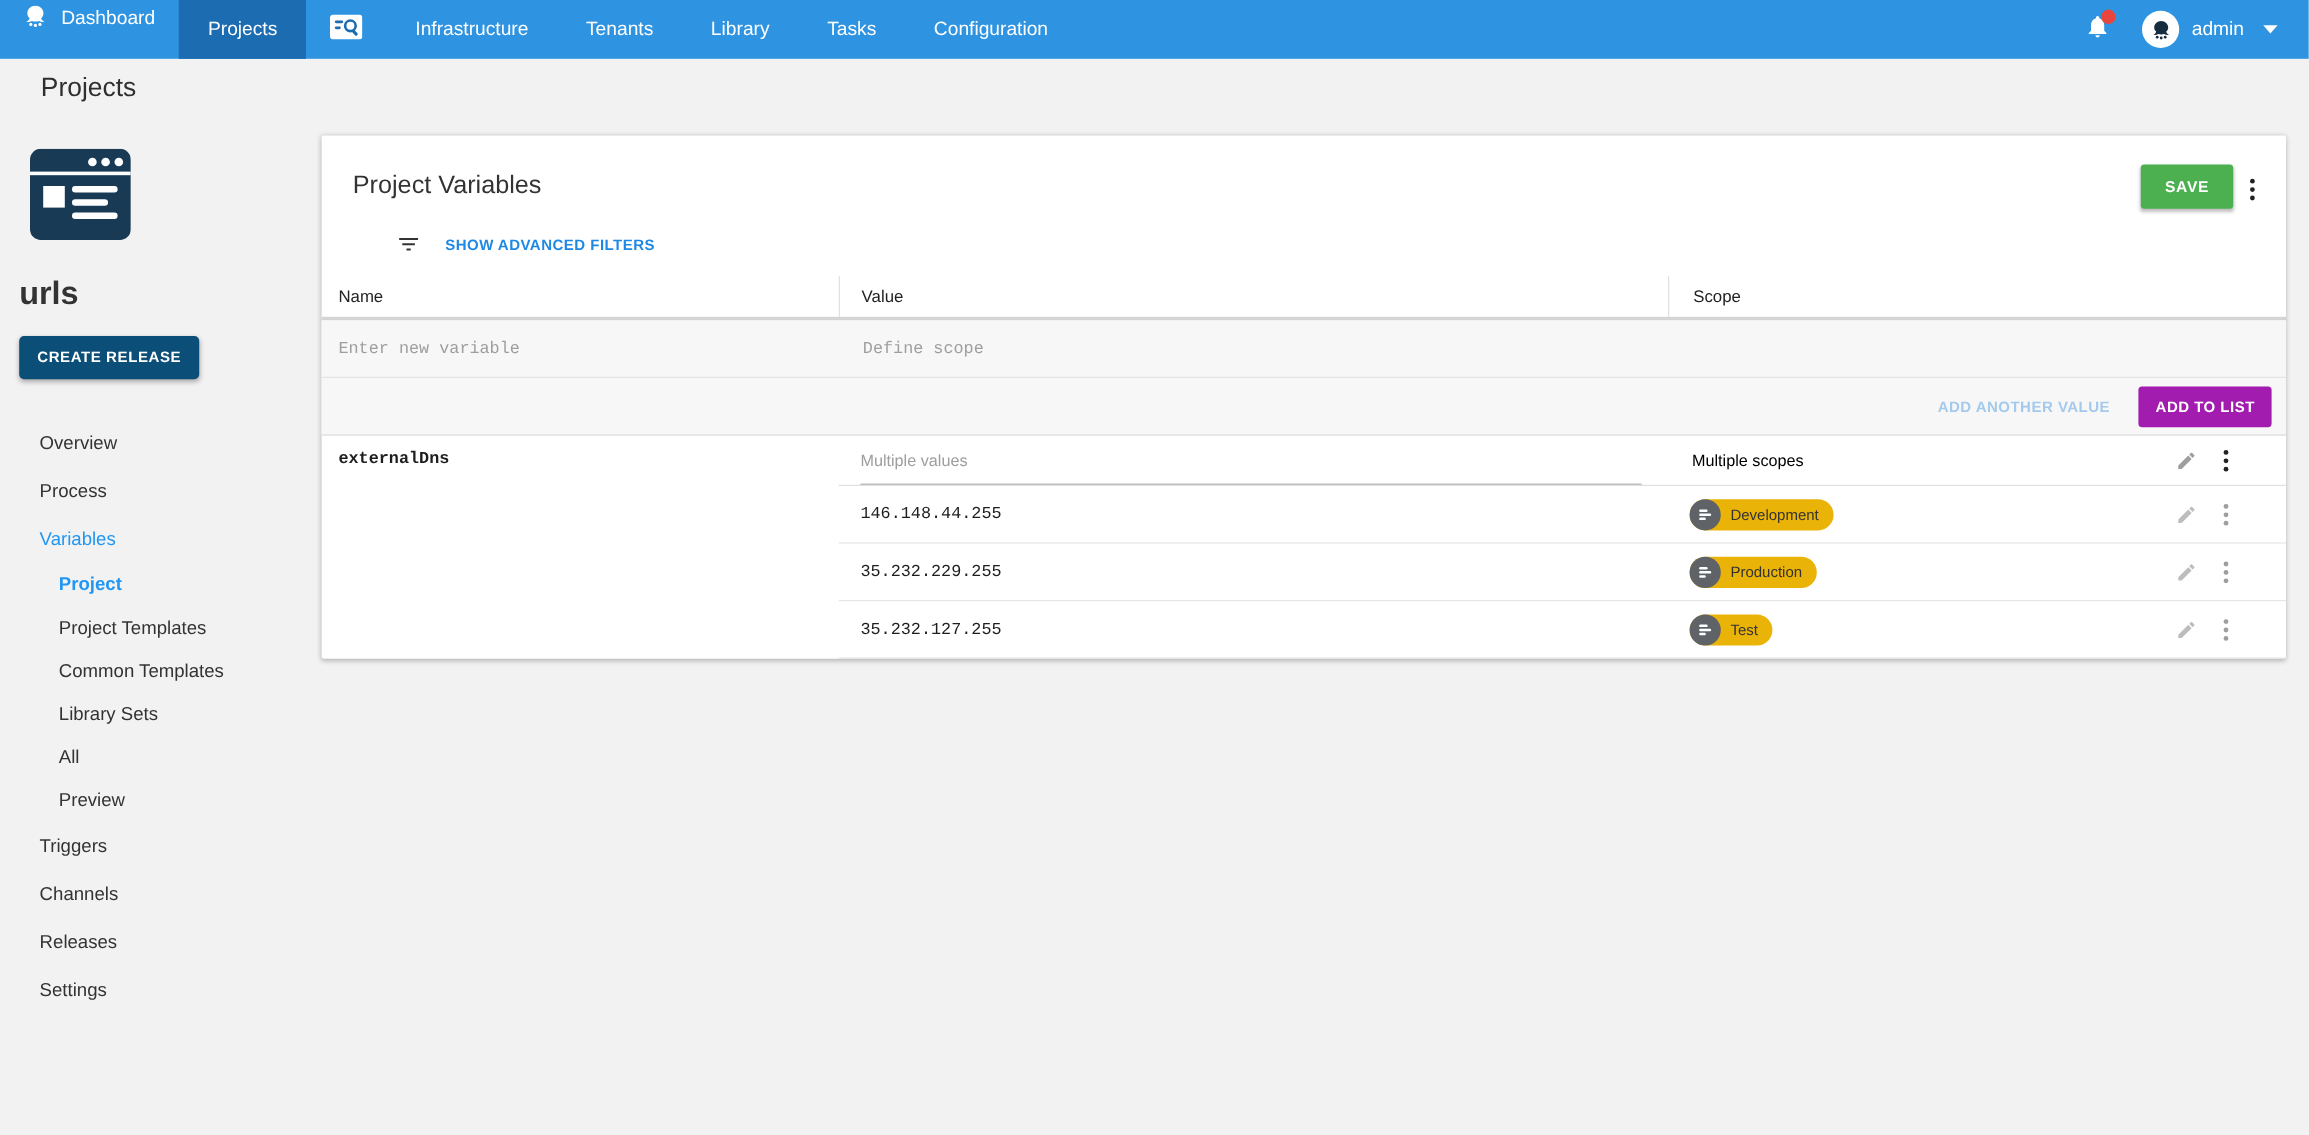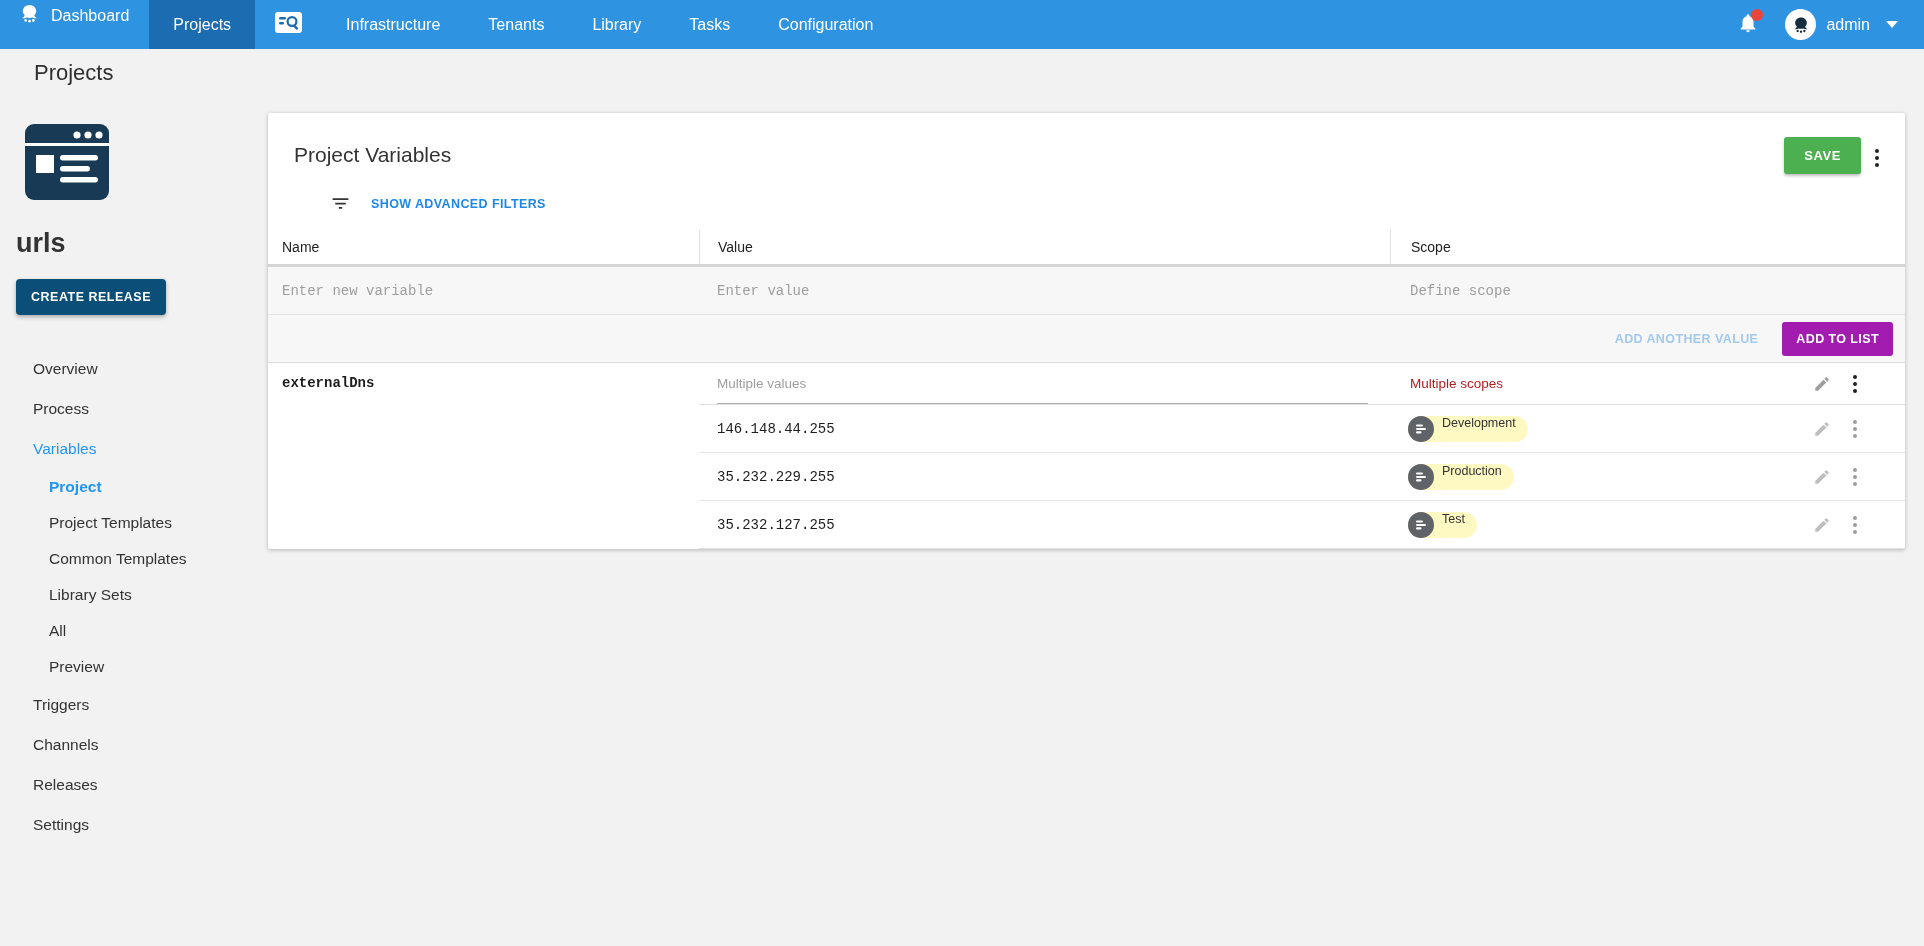--- a/index.html
+++ b/index.html
@@ -103,29 +103,29 @@
 
   .var-group { display:flex; }
   .var-name-cell { width:431px; padding:12px 0 0 14px; font-weight:bold; font-size:14px; color:#1e1e1e; }
   .var-rows { flex:1; }
   .summary-row { display:flex; align-items:stretch; height:42px; border-bottom:1px solid #e0e0e0; }
   .summary-value { width:691px; padding-left:18px; display:flex; }
   .summary-value .underline {
     flex:1; margin-right:22px; border-bottom:1px solid #b0b0b0;
     display:flex; align-items:center; color:#9e9e9e; font-size:13.5px;
   }
-  .summary-scope { flex:1; padding-left:20px; display:flex; align-items:center; color:#b91c1c; font-size:13.5px; }
+  .summary-scope { flex:1; padding-left:20px; display:flex; align-items:center; color:#000000; font-size:13.5px; }
   .row-actions { width:92px; flex:none; display:flex; align-items:center; gap:16px; }
 
   .val-row { display:flex; align-items:center; height:48px; border-bottom:1px solid #e6e6e6; }
   .val-row:last-child { border-bottom:1px solid #e0e0e0; }
   .val-text { width:691px; padding-left:18px; font-size:14px; color:#1e1e1e; }
   .scope-cell { flex:1; padding-left:18px; }
 
-  .chip { display:inline-flex; height:26px; background:#fef9c3; border-radius:13px; padding-right:12px; cursor:default; }
+  .chip { display:inline-flex; align-items:center; height:26px; background:#eab308; border-radius:13px; padding-right:12px; cursor:default; }
   .chip-avatar { width:26px; height:26px; border-radius:50%; background:#5f6368; display:flex; align-items:center; justify-content:center; margin-right:8px; }
   .chip-label { font-size:12.5px; color:#333; }
 
   .icon-btn { cursor:pointer; display:flex; align-items:center; }
 </style>
 </head>
 <body>
 
 <div class="topnav">
   <div class="nav-brand">
@@ -256,21 +256,20 @@
 
       <div class="v-table">
         <div class="t-head">
           <div class="col-name">Name</div>
           <div class="col-value">Value</div>
           <div class="col-scope">Scope</div>
         </div>
 
         <div class="entry-row">
           <div class="col-name mono">Enter new variable</div>
-          <div class="col-value mono">Enter value</div>
           <div class="col-scope mono">Define scope</div>
         </div>
 
         <div class="btn-row">
           <span class="add-another">ADD ANOTHER VALUE</span>
           <button class="add-to-list">ADD TO LIST</button>
         </div>
 
         <div class="var-group">
           <div class="var-name-cell mono">externalDns</div>

